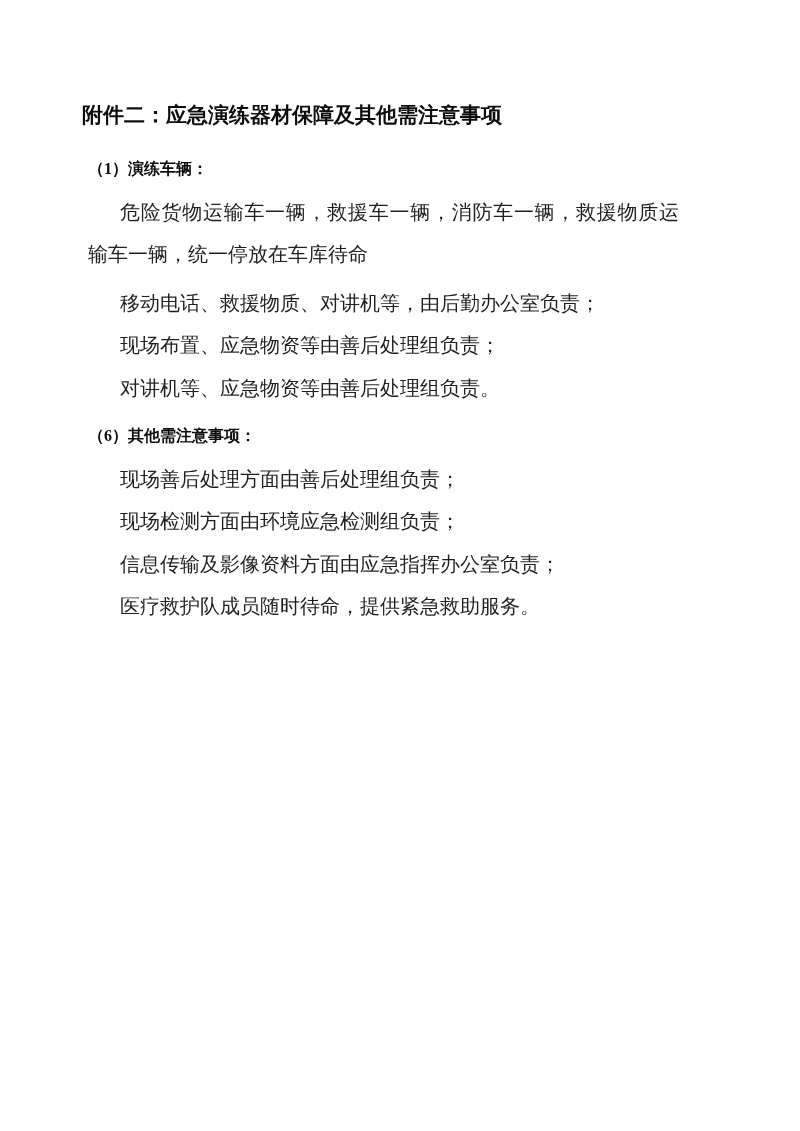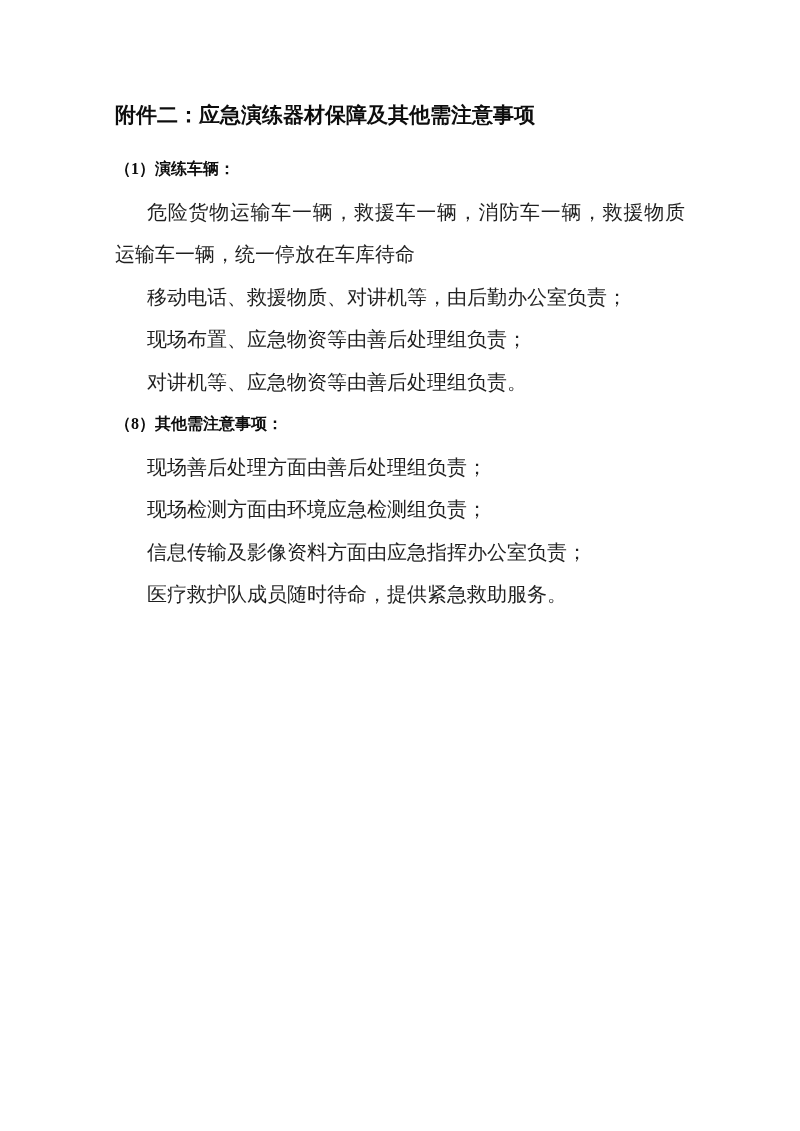--- a/index.html
+++ b/index.html
@@ -6,35 +6,35 @@
     margin: 0;
     padding: 0;
     background: #ffffff;
   }
   .page {
     position: relative;
     width: 800px;
     height: 1131px;
     box-sizing: border-box;
     background: #ffffff;
-    padding: 93px 115px 0 115px;
+    padding: 93px 115px 0 82px;
     font-family: "Liberation Serif", "DejaVu Serif", serif;
     color: #1f1f1f;
     overflow: hidden;
   }
   .doc-title {
     font-size: 21px;
     font-weight: 700;
     color: #0d0d0d;
     line-height: 44px;
     margin: 0 0 11px 0;
     white-space: nowrap;
   }
   .section {
-    margin: 0;
+    margin: 6px;
   }
   .heading {
     font-size: 16px;
     font-weight: 700;
     color: #0d0d0d;
     line-height: 42.5px;
     margin: 0;
   }
   .para {
     font-size: 20px;
@@ -57,20 +57,20 @@
     <p class="para">危险货物运输车一辆，救援车一辆，消防车一辆，救援物质运输车一辆，统一停放在车库待命</p>
   </div>
 
   <div class="section">
     <p class="para">移动电话、救援物质、对讲机等，由后勤办公室负责；</p>
     <p class="para">现场布置、应急物资等由善后处理组负责；</p>
     <p class="para">对讲机等、应急物资等由善后处理组负责。</p>
   </div>
 
   <div class="section">
-    <p class="heading">（8）其他需注意事项：</p>
+    <p class="heading">（6）其他需注意事项：</p>
     <p class="para">现场善后处理方面由善后处理组负责；</p>
     <p class="para">现场检测方面由环境应急检测组负责；</p>
     <p class="para">信息传输及影像资料方面由应急指挥办公室负责；</p>
     <p class="para">医疗救护队成员随时待命，提供紧急救助服务。</p>
   </div>
 
 </div>
 
 </body></html>

